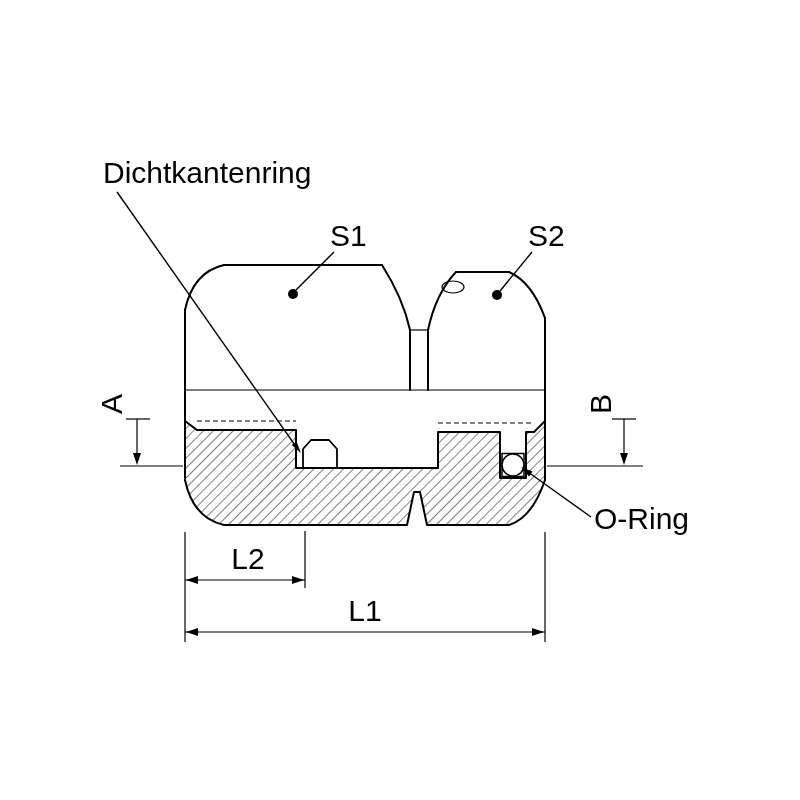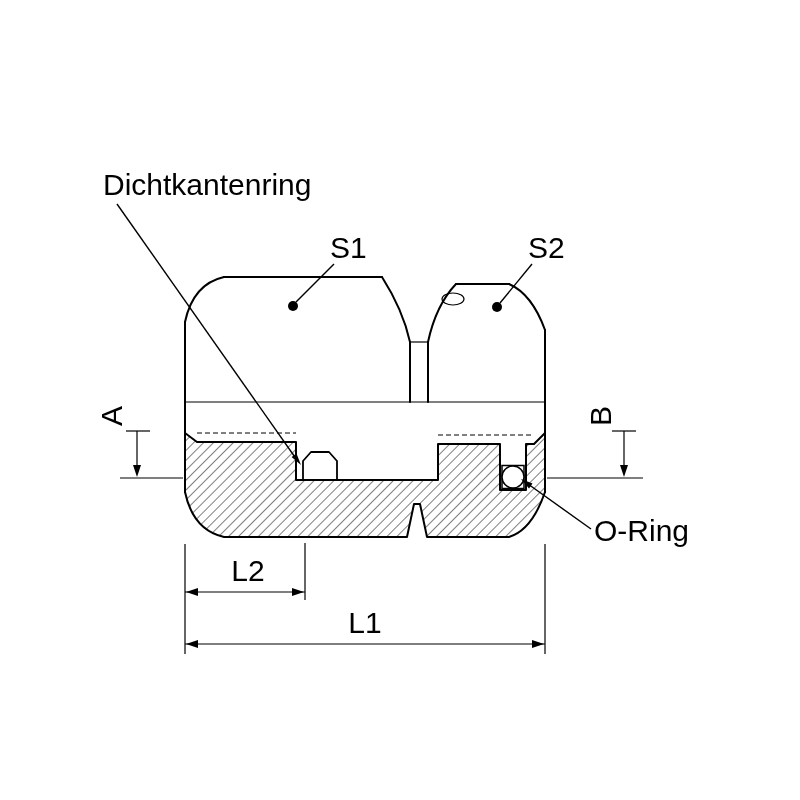--- a/index.html
+++ b/index.html
@@ -1,19 +1,18 @@
 <!DOCTYPE html>
 <html><head>
 <meta charset="utf-8">
 <style>
   html,body{margin:0;padding:0;background:#ffffff;}
   .stage{
     width:800px;height:680px;background:#ffffff;position:relative;
     font-family:"Liberation Sans", sans-serif;
-    margin-top:12px;
   }
   svg{display:block;}
   text{
     font-family:"Liberation Sans", sans-serif;
     fill:#000000;
   }
   .label{font-size:30px;}
   .outline{stroke:#000000;stroke-width:2;fill:none;stroke-linecap:round;stroke-linejoin:round;}
   .thin{stroke:#000000;stroke-width:1.2;fill:none;}
   .leader{stroke:#000000;stroke-width:1.4;fill:none;}

